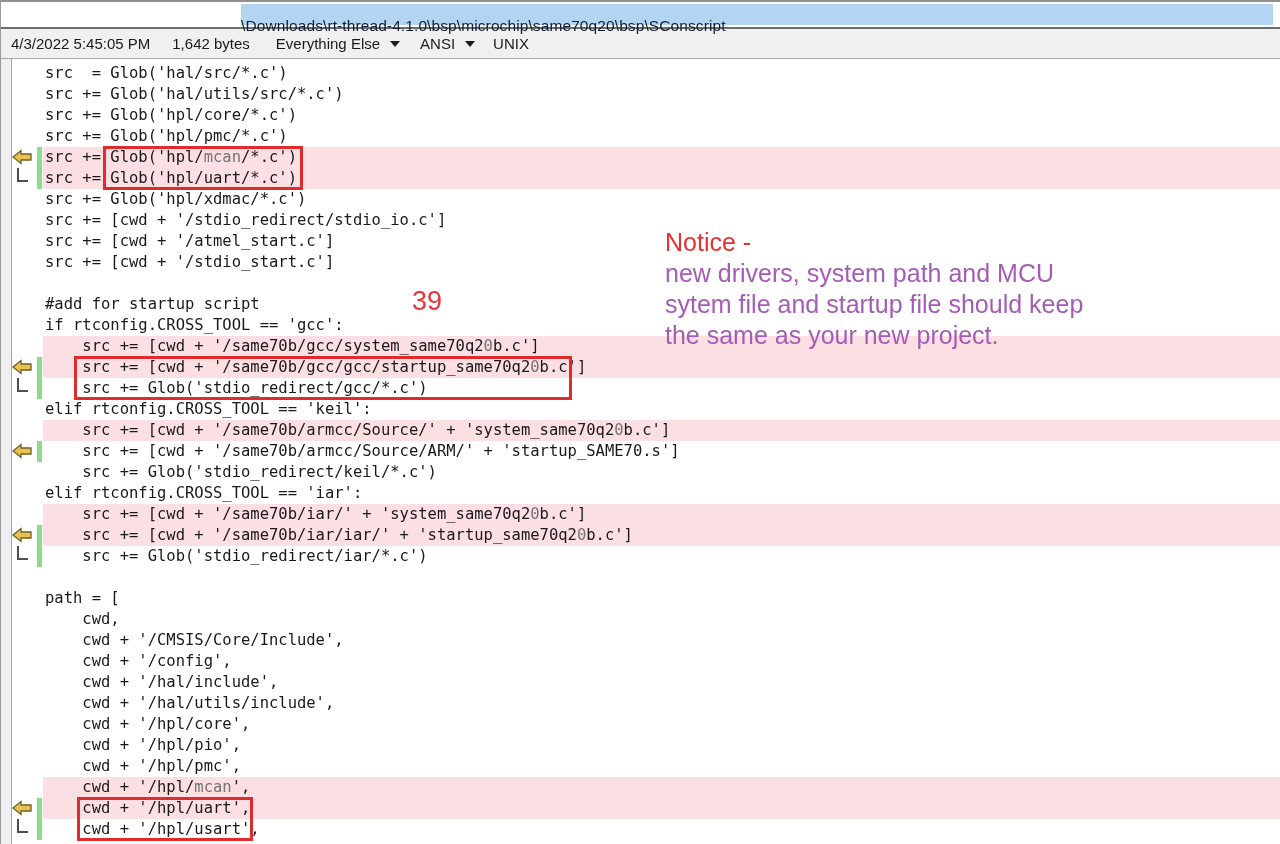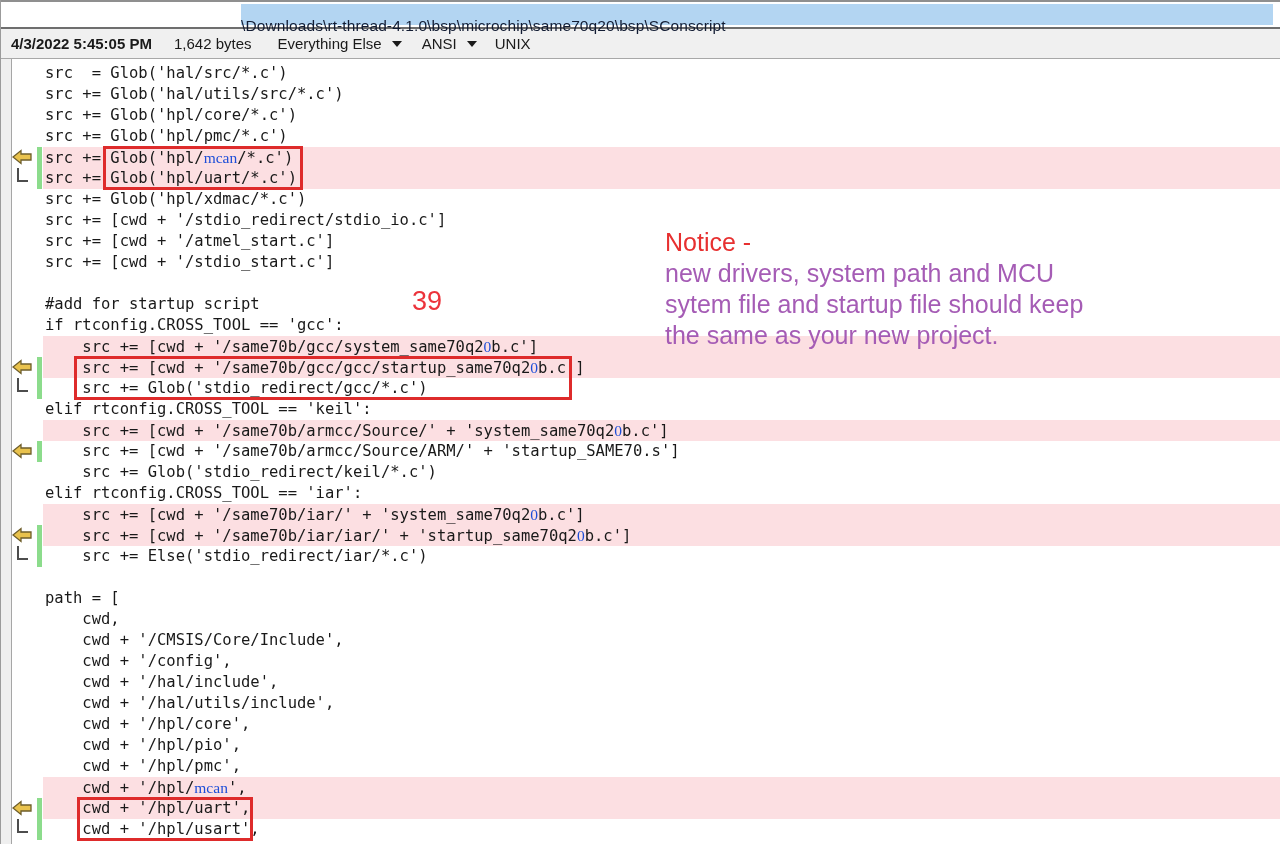--- a/index.html
+++ b/index.html
@@ -20,21 +20,21 @@
   .path-text{
     font-size:15.5px;color:#121c33;white-space:pre;letter-spacing:.1px;margin-top:23px;
   }
   
   .infobar{
     height:29px;background:#f0f0f0;border-bottom:1px solid #a8a8a8;
     display:flex;align-items:center;padding-left:10px;box-sizing:content-box;
     font-size:15px;color:#1a1a1a;
   }
   .infobar .item{white-space:pre;}
-  .sep22{margin-right:22px;font-weight:bold;} .sep26{margin-right:26px;} .sep20{margin-right:20px;} .sep18{margin-right:18px;}
+  .sep22{margin-right:22px;} .sep26{margin-right:26px;} .sep20{margin-right:20px;} .sep18{margin-right:18px;}
   .drop{display:flex;align-items:center;cursor:default;}
   .caret{
     width:0;height:0;margin-left:10px;
     border-left:5px solid transparent;border-right:5px solid transparent;
     border-top:6px solid #1a1a1a;display:inline-block;
   }
   
   .editor{position:relative;height:831px;overflow:hidden;background:#ffffff;}
   .margin-strip{
     position:absolute;left:0;top:0;bottom:0;width:10px;background:#efefef;
@@ -48,21 +48,21 @@
   .bracket{
     position:absolute;left:16px;top:0px;width:11px;height:14px;
     border-left:2px solid #4d4d4d;border-bottom:2px solid #4d4d4d;box-sizing:border-box;
   }
   .code{flex:1 1 auto;min-width:0;}
   .code-line{
     height:21px;line-height:21px;white-space:pre;padding-left:2px;
     font-family:"DejaVu Sans Mono",monospace;font-size:15.5px;color:#191919;
   }
   .code-line.hl{background:#fcdfe2;}
-  .code-line .red{color:#1d4ed8;font-family:Liberation Serif, serif;}
+  .code-line .red{color:#737373;}
   
   .diff-box{position:absolute;border:3px solid #de2b2b;box-sizing:border-box;z-index:3;}
   .box1{left:102px;top:87px;width:200px;height:44px;}
   .box2{left:73px;top:297px;width:498px;height:44px;}
   .box3{left:76px;top:738px;width:176px;height:44px;}
   .count-label{
     position:absolute;left:411px;top:227px;z-index:3;
     font-size:27px;color:#ec333b;
   }
   .notice{position:absolute;left:664px;top:168px;z-index:3;width:480px;}
@@ -191,21 +191,21 @@
           <div class="code-line hl"><span>    src += [cwd + '/same70b/gcc/system_same70q2</span><span class="red">0</span><span>b.c']</span></div>
           <div class="code-line hl"><span>    src += [cwd + '/same70b/gcc/gcc/startup_same70q2</span><span class="red">0</span><span>b.c']</span></div>
           <div class="code-line"><span>    src += Glob('stdio_redirect/gcc/*.c')</span></div>
           <div class="code-line"><span>elif rtconfig.CROSS_TOOL == 'keil':</span></div>
           <div class="code-line hl"><span>    src += [cwd + '/same70b/armcc/Source/' + 'system_same70q2</span><span class="red">0</span><span>b.c']</span></div>
           <div class="code-line"><span>    src += [cwd + '/same70b/armcc/Source/ARM/' + 'startup_SAME70.s']</span></div>
           <div class="code-line"><span>    src += Glob('stdio_redirect/keil/*.c')</span></div>
           <div class="code-line"><span>elif rtconfig.CROSS_TOOL == 'iar':</span></div>
           <div class="code-line hl"><span>    src += [cwd + '/same70b/iar/' + 'system_same70q2</span><span class="red">0</span><span>b.c']</span></div>
           <div class="code-line hl"><span>    src += [cwd + '/same70b/iar/iar/' + 'startup_same70q2</span><span class="red">0</span><span>b.c']</span></div>
-          <div class="code-line"><span>    src += Else('stdio_redirect/iar/*.c')</span></div>
+          <div class="code-line"><span>    src += Glob('stdio_redirect/iar/*.c')</span></div>
           <div class="code-line"><span></span></div>
           <div class="code-line"><span>path = [</span></div>
           <div class="code-line"><span>    cwd,</span></div>
           <div class="code-line"><span>    cwd + '/CMSIS/Core/Include',</span></div>
           <div class="code-line"><span>    cwd + '/config',</span></div>
           <div class="code-line"><span>    cwd + '/hal/include',</span></div>
           <div class="code-line"><span>    cwd + '/hal/utils/include',</span></div>
           <div class="code-line"><span>    cwd + '/hpl/core',</span></div>
           <div class="code-line"><span>    cwd + '/hpl/pio',</span></div>
           <div class="code-line"><span>    cwd + '/hpl/pmc',</span></div>

